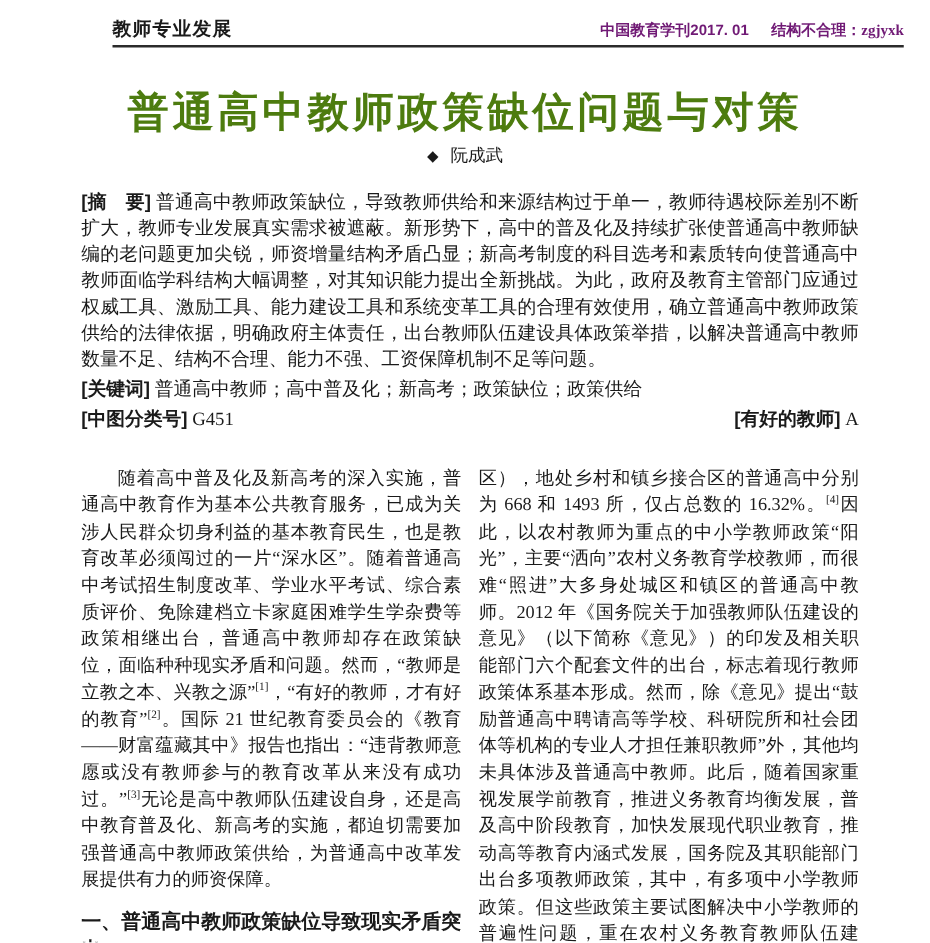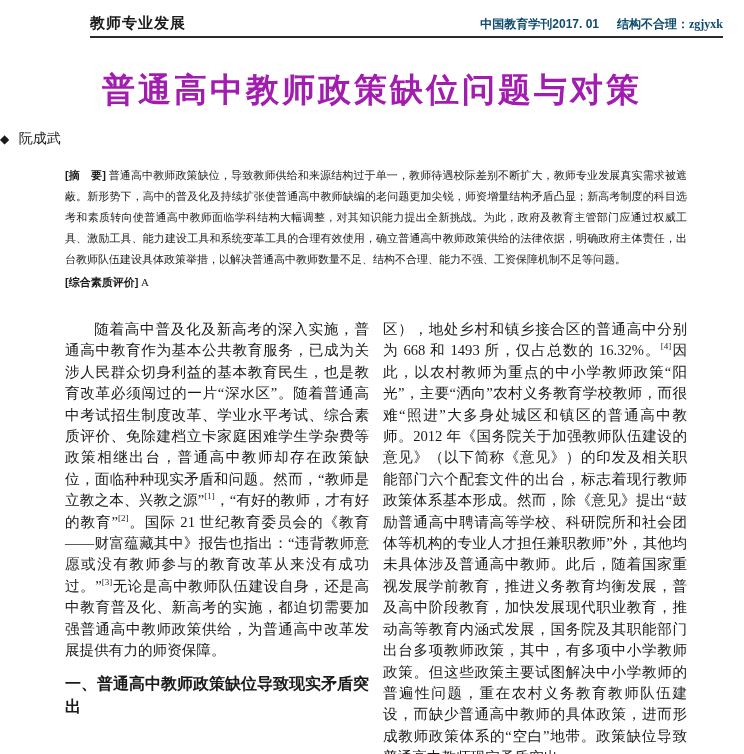--- a/index.html
+++ b/index.html
@@ -25,46 +25,46 @@
   .running-head .section-label {
     font-family: "Liberation Sans", "DejaVu Sans", sans-serif;
     font-weight: bold;
     font-size: 15px;
     letter-spacing: 1px;
   }
   .running-head .right-group {
     font-family: "Liberation Sans", "DejaVu Sans", sans-serif;
     font-size: 12px;
     font-weight: bold;
-    color: #0c4a6e;
+    color: #701a75;
     display: flex;
     align-items: baseline;
     text-align: right;
   }
   .running-head .journal-issue { margin-right: 18px; }
   .running-head .wechat-id { font-family: Liberation Serif, serif; font-weight: bold; }
   
   .article-title {
     margin-top: 30px;
     text-align: center;
     font-size: 33px;
     font-weight: bold;
     letter-spacing: 3px;
-    color: #a21caf;
+    color: #4d7c0f;
   }
   .author-line {
-    margin-top: 17px;
-    text-align: left;
+    margin-top: 3px;
+    text-align: center;
     font-size: 14px;
   }
   .author-line .diamond { font-size: 12px; margin-right: 6px; }
   
   .front-matter {
     margin: 17px 57px 0 65px;
-    font-size: 11px;
+    font-size: 15px;
     line-height: 21px;
     text-align: justify;
   }
   .fm-label {
     font-family: "Liberation Sans", "DejaVu Sans", sans-serif;
     font-weight: bold;
   }
   .abstract-block { }
   .keywords-line { margin-top: 2px; }
   .meta-row {
@@ -118,23 +118,31 @@
   <div class="author-line">
     <span class="diamond">◆</span>
     <span>阮成武</span>
   </div>
 
   <div class="front-matter">
     <div class="abstract-block">
       <span class="fm-label">[摘　要]</span>
       <span>普通高中教师政策缺位，导致教师供给和来源结构过于单一，教师待遇校际差别不断扩大，教师专业发展真实需求被遮蔽。新形势下，高中的普及化及持续扩张使普通高中教师缺编的老问题更加尖锐，师资增量结构矛盾凸显；新高考制度的科目选考和素质转向使普通高中教师面临学科结构大幅调整，对其知识能力提出全新挑战。为此，政府及教育主管部门应通过权威工具、激励工具、能力建设工具和系统变革工具的合理有效使用，确立普通高中教师政策供给的法律依据，明确政府主体责任，出台教师队伍建设具体政策举措，以解决普通高中教师数量不足、结构不合理、能力不强、工资保障机制不足等问题。</span>
     </div>
+    <div class="keywords-line">
+      <span class="fm-label">[关键词]</span>
+      <span>普通高中教师；高中普及化；新高考；政策缺位；政策供给</span>
+    </div>
     <div class="meta-row">
       <span class="meta-group">
-        <span class="fm-label">[综合素质评价]</span>
+        <span class="fm-label">[中图分类号]</span>
+        <span>G451</span>
+      </span>
+      <span class="meta-group">
+        <span class="fm-label">[有好的教师]</span>
         <span>A</span>
       </span>
     </div>
   </div>
 
   <div class="body-columns">
     <div class="column">
       <p class="para-indent"><span>随着高中普及化及新高考的深入实施，普通高中教育作为基本公共教育服务，已成为关涉人民群众切身利益的基本教育民生，也是教育改革必须闯过的一片“深水区”。随着普通高中考试招生制度改革、学业水平考试、综合素质评价、免除建档立卡家庭困难学生学杂费等政策相继出台，普通高中教师却存在政策缺位，面临种种现实矛盾和问题。然而，“教师是立教之本、兴教之源”</span><span class="sup">[1]</span><span>，“有好的教师，才有好的教育”</span><span class="sup">[2]</span><span>。国际 21 世纪教育委员会的《教育——财富蕴藏其中》报告也指出：“违背教师意愿或没有教师参与的教育改革从来没有成功过。”</span><span class="sup">[3]</span><span>无论是高中教师队伍建设自身，还是高中教育普及化、新高考的实施，都迫切需要加强普通高中教师政策供给，为普通高中改革发展提供有力的师资保障。</span></p>
       <h2 class="section-heading">一、普通高中教师政策缺位导致现实矛盾突出</h2>
 

